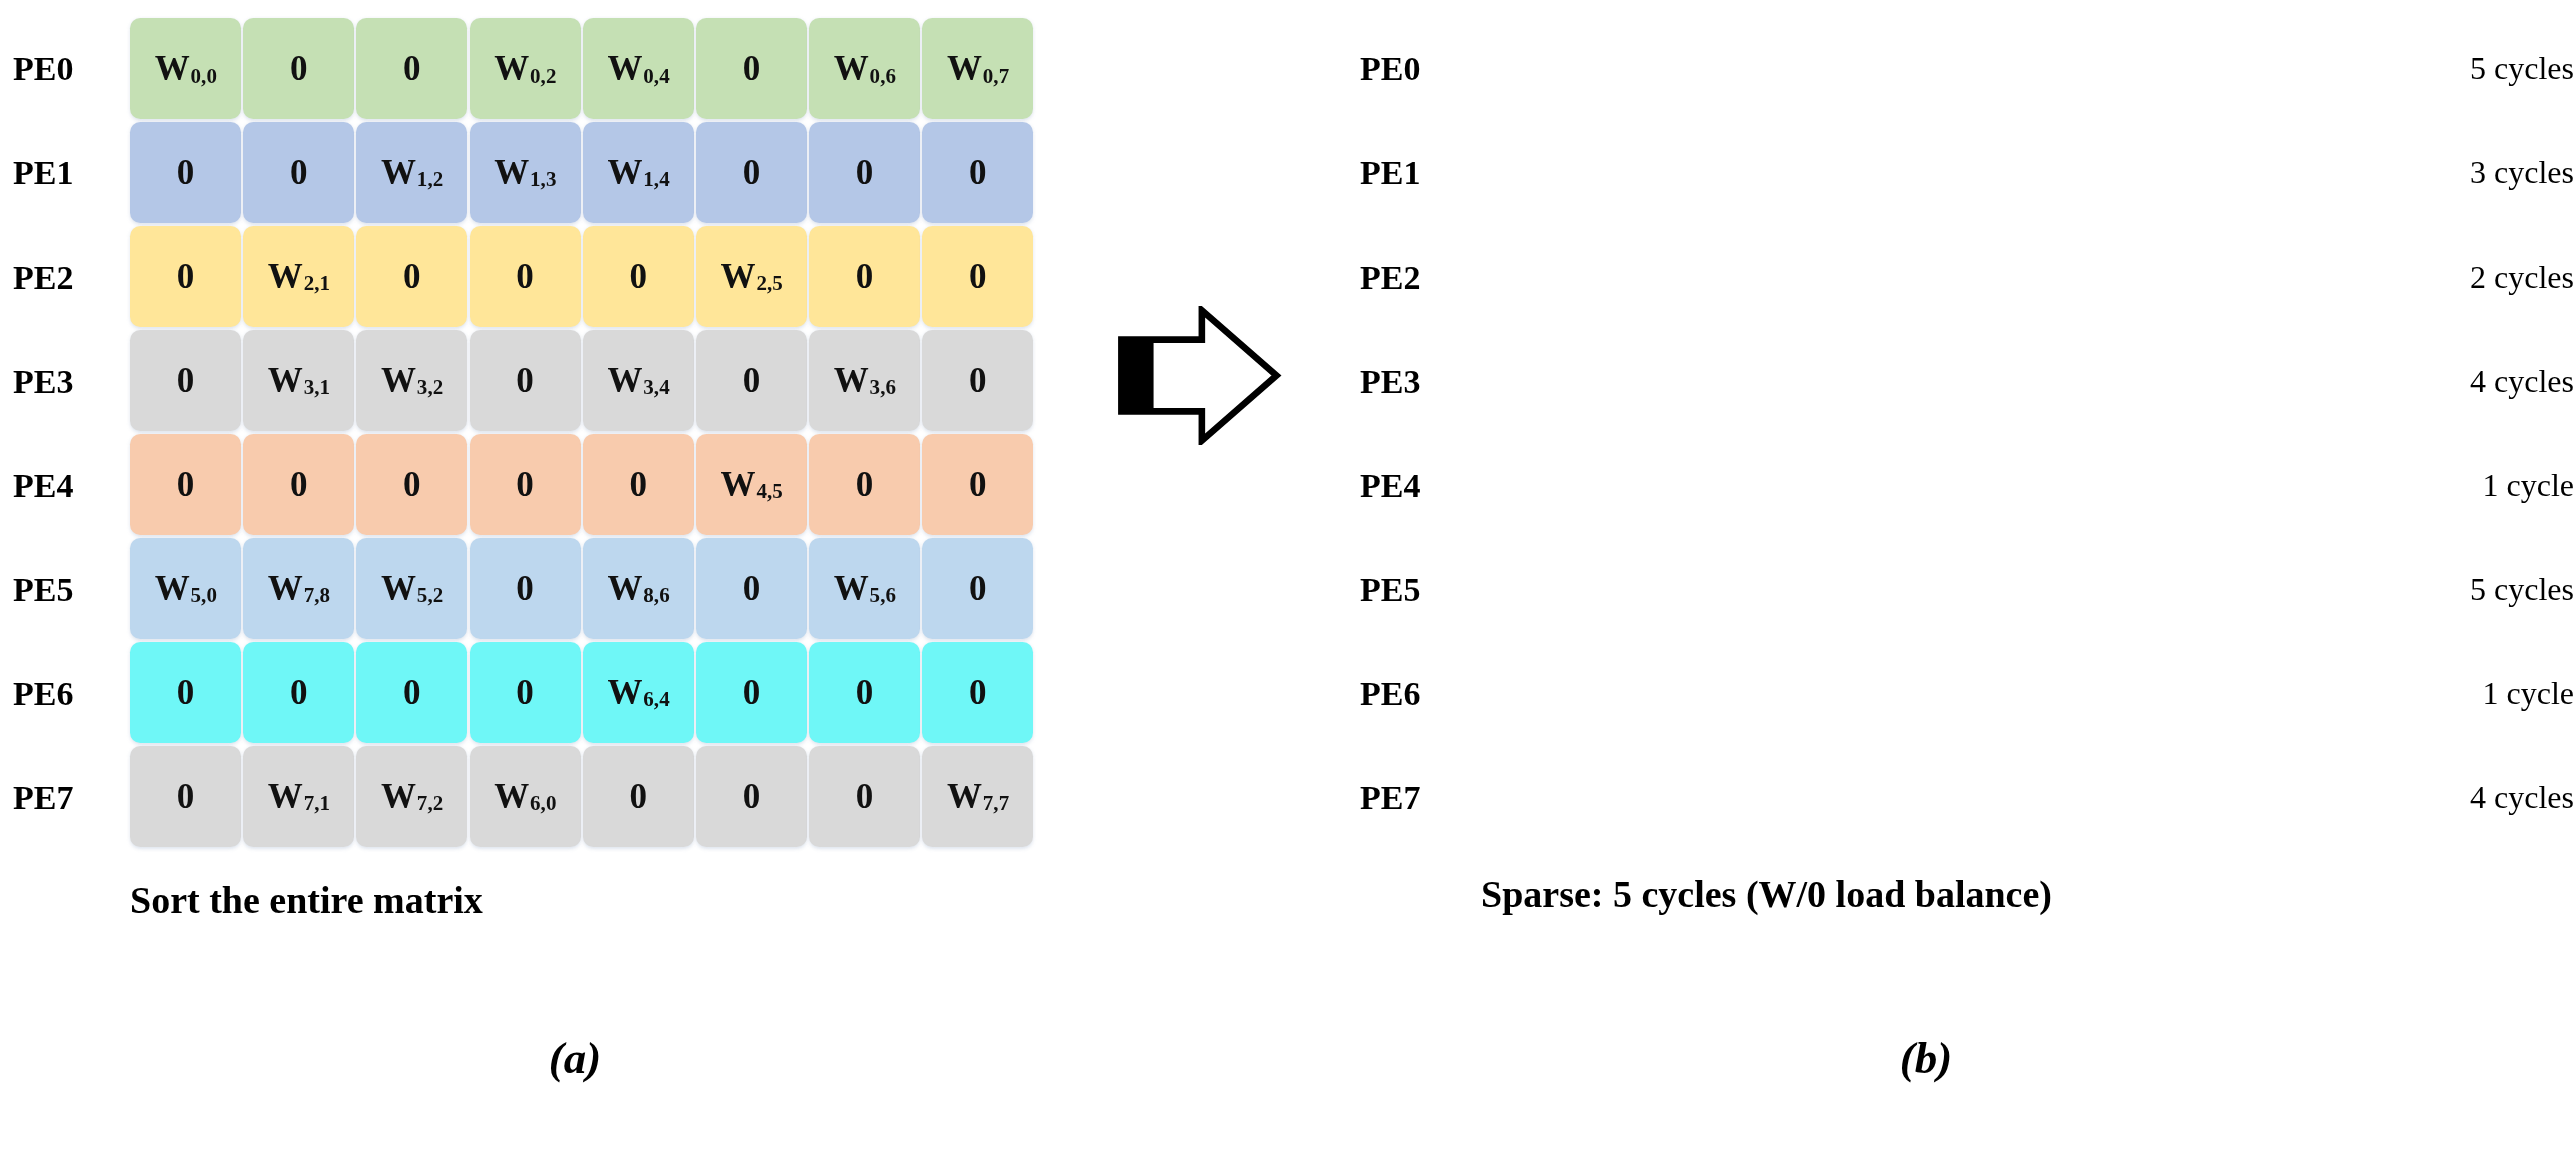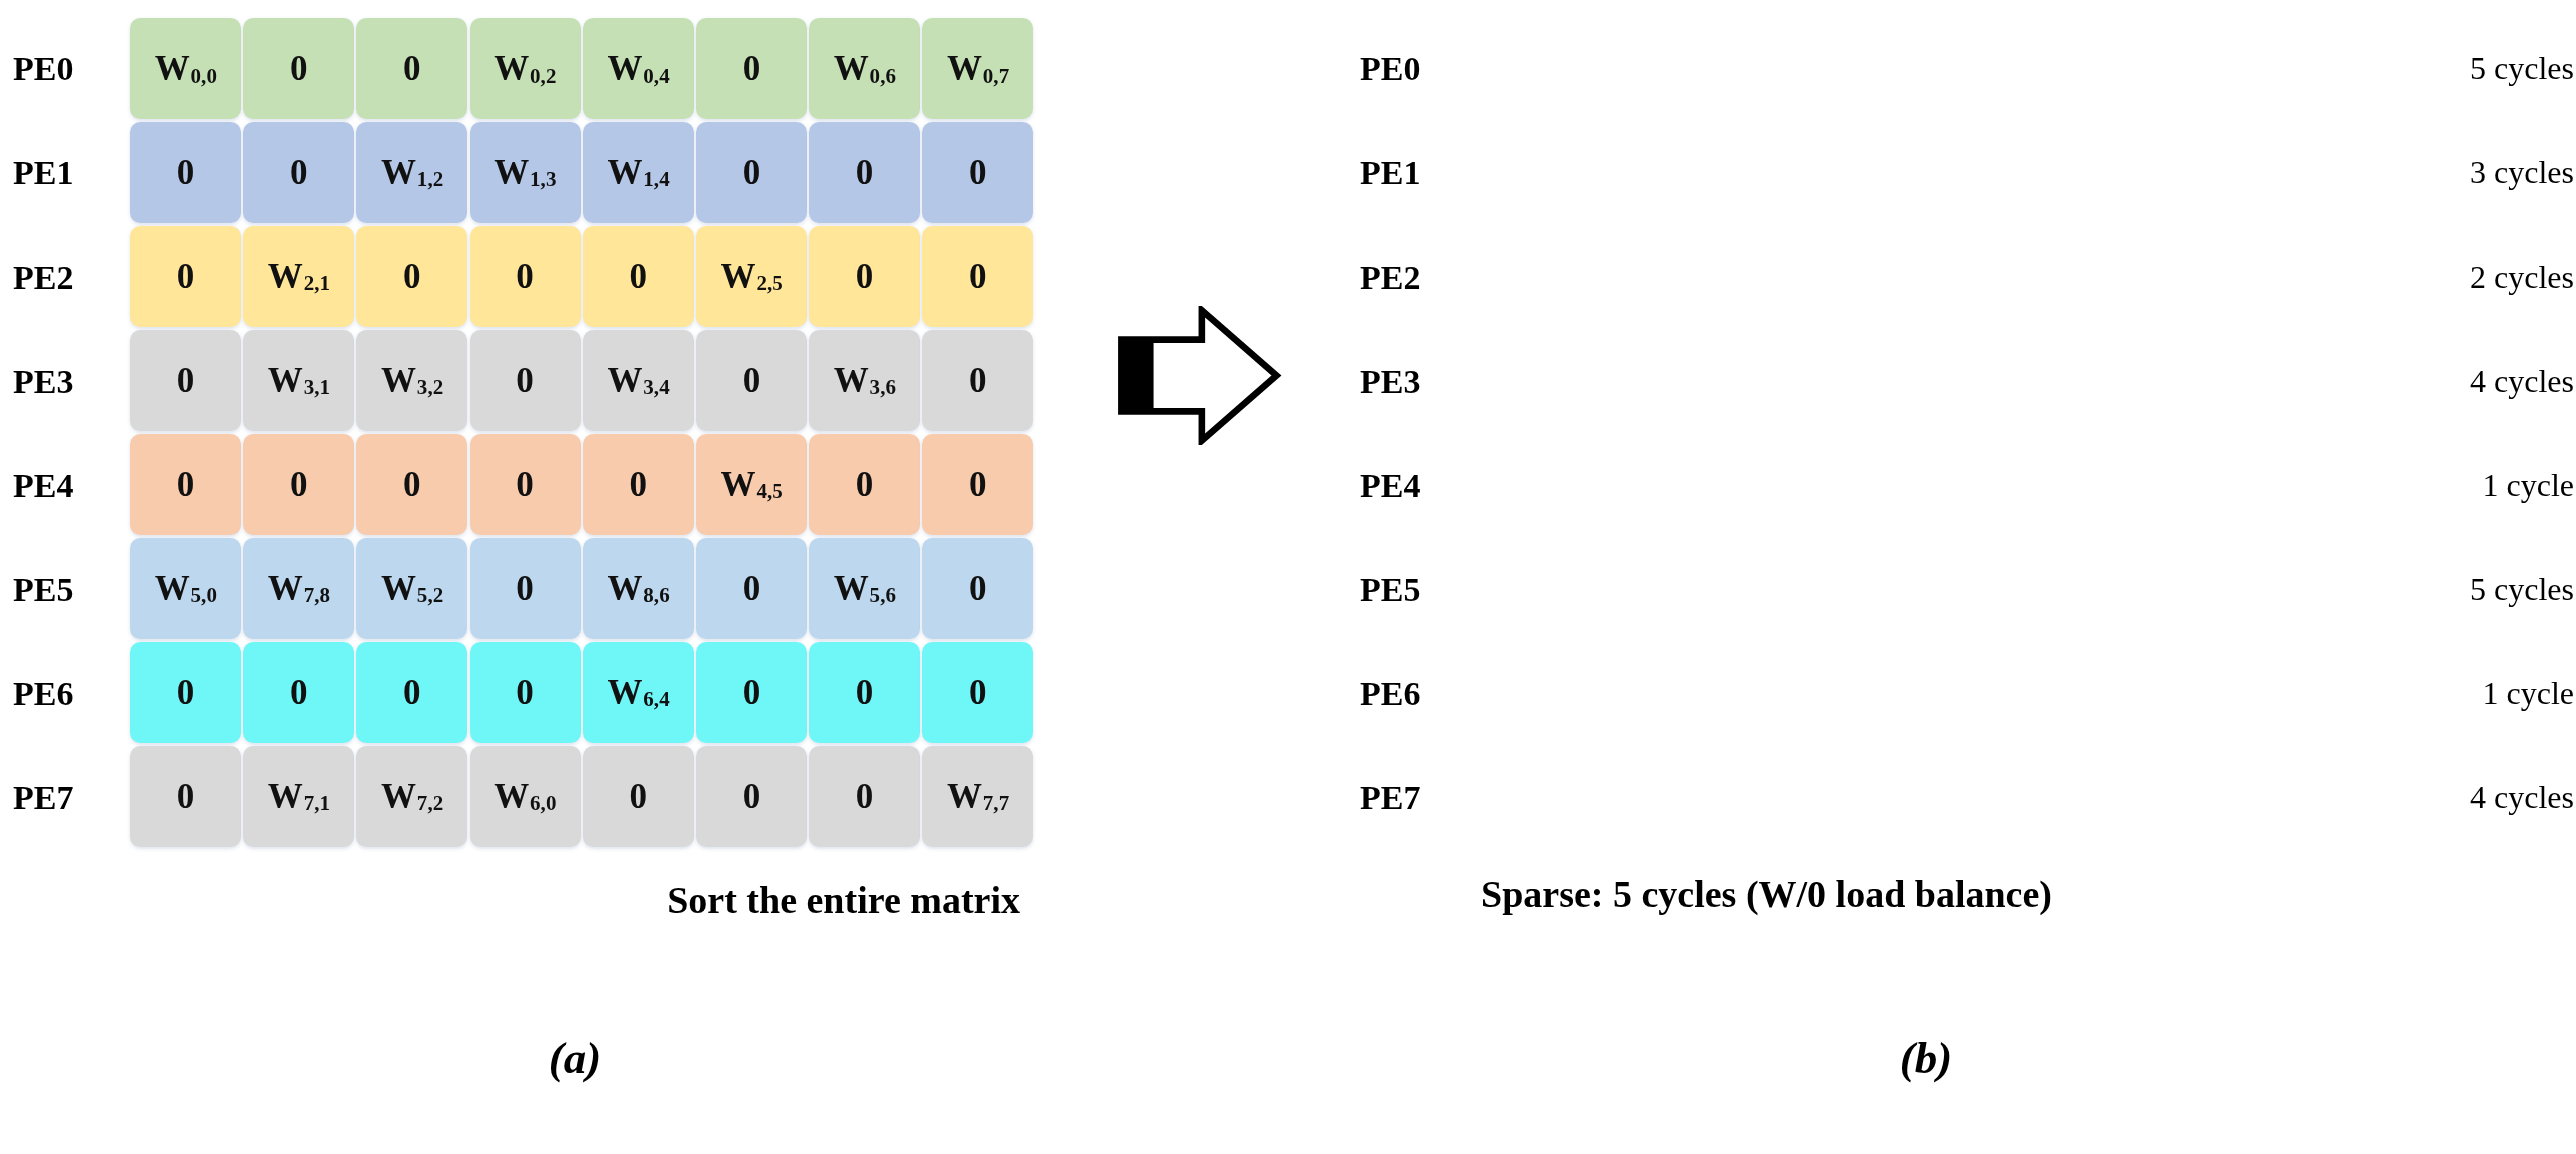--- a/index.html
+++ b/index.html
@@ -60,21 +60,21 @@
     text-align:right;
     white-space:nowrap;
   }
 
   
   .caption{
     position:absolute;
     font-size:35px;font-weight:700;color:#000;
     white-space:nowrap;
   }
-  #caption-a{left:130px;top:878px;width:890px;text-align:right;font-size:38px;}
+  #caption-a{left:130px;top:878px;width:890px;text-align:left;font-size:38px;}
   #caption-b{left:161px;top:869px;text-align:left;font-size:38px;line-height:1.32;}
 
   .fig-label{
     position:absolute;
     font-size:45px;font-weight:700;font-style:italic;color:#000;
     text-align:center;white-space:nowrap;
   }
   #fig-a{left:130px;top:1032px;width:890px;}
   #fig-b{left:161px;top:1032px;width:890px;}
 

